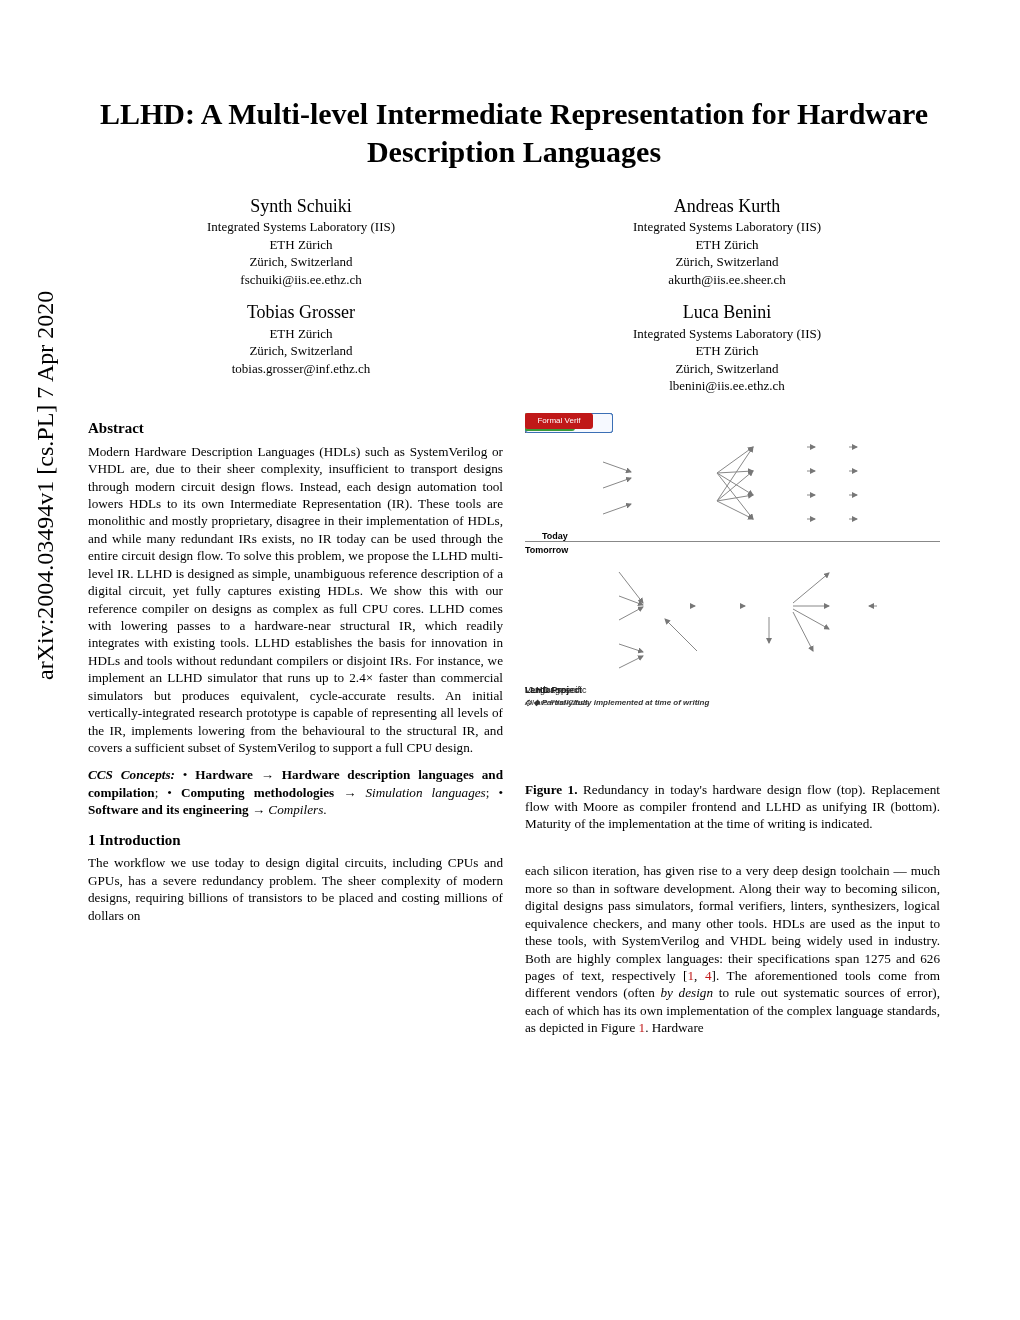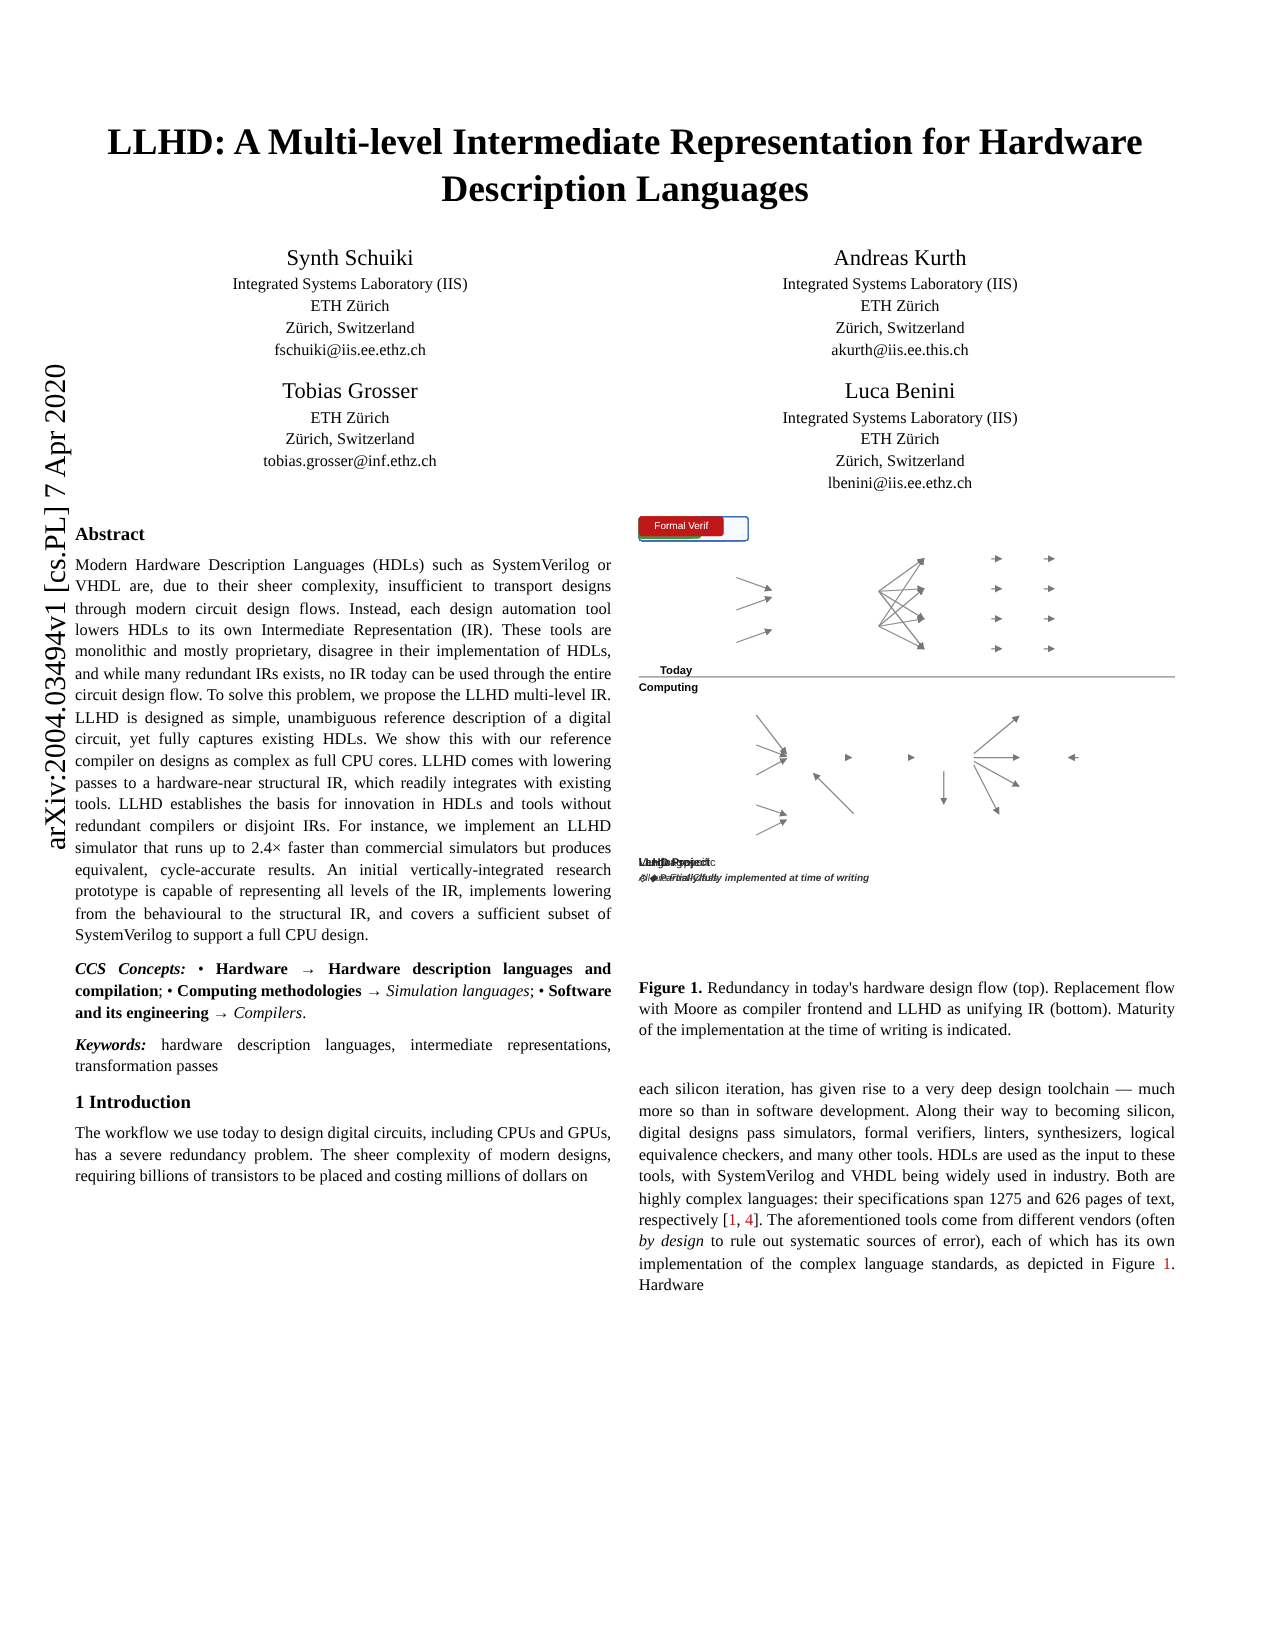--- a/index.html
+++ b/index.html
@@ -7,21 +7,21 @@
     padding: 0;
     font-family: "Linux Libertine", "Times New Roman", Times, serif;
     background: #fff;
     color: #000;
     width: 1020px;
     height: 1320px;
     overflow: hidden;
     position: relative;
   }
   .page {
-    padding: 95px 80px 40px 60px;
+    padding: 95px 80px 40px 88px;
     position: relative;
   }
   .arxiv {
     position: absolute;
     left: 32px;
     top: 680px;
     transform: rotate(-90deg);
     transform-origin: left top;
     font-size: 24px;
     font-family: "Times New Roman", serif;
@@ -130,21 +130,21 @@
       <div>Integrated Systems Laboratory (IIS)</div>
       <div>ETH Zürich</div>
       <div>Zürich, Switzerland</div>
       <div>fschuiki@iis.ee.ethz.ch</div>
     </div>
     <div class="author">
       <div class="name">Andreas Kurth</div>
       <div>Integrated Systems Laboratory (IIS)</div>
       <div>ETH Zürich</div>
       <div>Zürich, Switzerland</div>
-      <div>akurth@iis.ee.this.ch</div>
+      <div>akurth@iis.ee.sheer.ch</div>
     </div>
     <div class="author">
       <div class="name">Tobias Grosser</div>
       <div>ETH Zürich</div>
       <div>Zürich, Switzerland</div>
       <div>tobias.grosser@inf.ethz.ch</div>
     </div>
     <div class="author">
       <div class="name">Luca Benini</div>
       <div>Integrated Systems Laboratory (IIS)</div>
@@ -156,23 +156,20 @@
 
   <div class="columns">
     <div class="col">
       <h2>Abstract</h2>
       <div>Modern Hardware Description Languages (HDLs) such as SystemVerilog or VHDL are, due to their sheer complexity, insufficient to transport designs through modern circuit design flows. Instead, each design automation tool lowers HDLs to its own Intermediate Representation (IR). These tools are monolithic and mostly proprietary, disagree in their implementation of HDLs, and while many redundant IRs exists, no IR today can be used through the entire circuit design flow. To solve this problem, we propose the LLHD multi-level IR. LLHD is designed as simple, unambiguous reference description of a digital circuit, yet fully captures existing HDLs. We show this with our reference compiler on designs as complex as full CPU cores. LLHD comes with lowering passes to a hardware-near structural IR, which readily integrates with existing tools. LLHD establishes the basis for innovation in HDLs and tools without redundant compilers or disjoint IRs. For instance, we implement an LLHD simulator that runs up to 2.4× faster than commercial simulators but produces equivalent, cycle-accurate results. An initial vertically-integrated research prototype is capable of representing all levels of the IR, implements lowering from the behavioural to the structural IR, and covers a sufficient subset of SystemVerilog to support a full CPU design.</div>
 
       <div class="ccs">
         <b><i>CCS Concepts:</i></b><span> • <b>Hardware</b> → <b>Hardware description languages and compilation</b>; • <b>Computing methodologies</b> → <i>Simulation languages</i>; • <b>Software and its engineering</b> → <i>Compilers</i>.</span>
       </div>
 
-      <div class="kw">
-        <b><i>Keywords:</i></b><span> hardware description languages, intermediate representations, transformation passes</span>
-      </div>
 
       <h2 class="section-num">1   Introduction</h2>
       <div>The workflow we use today to design digital circuits, including CPUs and GPUs, has a severe redundancy problem. The sheer complexity of modern designs, requiring billions of transistors to be placed and costing millions of dollars on</div>
     </div>
 
     <div class="col">
 
       <div class="figure">
         <div class="fig-area">
 
@@ -197,21 +194,21 @@
           <div class="box opt" style="left:292;top:74;">Opt</div>
           <div class="box opt" style="left:292;top:98;">Opt</div>
 
           <div class="box tool sim" style="left:334;top:26;width:44px;">Sim</div>
           <div class="box tool synth" style="left:334;top:50;width:44px;">Synth</div>
           <div class="box tool lec" style="left:334;top:74;width:44px;">LEC</div>
           <div class="box tool fv" style="left:334;top:98;width:60px;font-size:8px;">Formal Verif</div>
 
           <div class="hr-line" style="top:128px;"></div>
           <div class="sec-hdr" style="left:17px;top:118px;">Today</div>
-          <div class="sec-hdr" style="left:0;top:132px;">Computing</div>
+          <div class="sec-hdr" style="left:0;top:132px;">Tomorrow</div>
 
           <div class="box lang" style="left:6;top:150;width:86px;">Chisel</div>
           <div class="box lang" style="left:6;top:174;width:86px;">SpinalHDL</div>
           <div class="box lang" style="left:6;top:198;width:86px;">MyHDL</div>
           <div class="box lang" style="left:6;top:222;width:86px;">SystemVerilog</div>
           <div class="box lang" style="left:6;top:246;width:86px;">VHDL</div>
 
           <div class="dg-label dg-sub" style="left:120;top:170;">Behavioural</div>
           <div class="dg-label dg-sub" style="left:232;top:170;">Structural</div>
           <div class="dg-label dg-sub" style="left:350;top:170;">Netlist</div>

